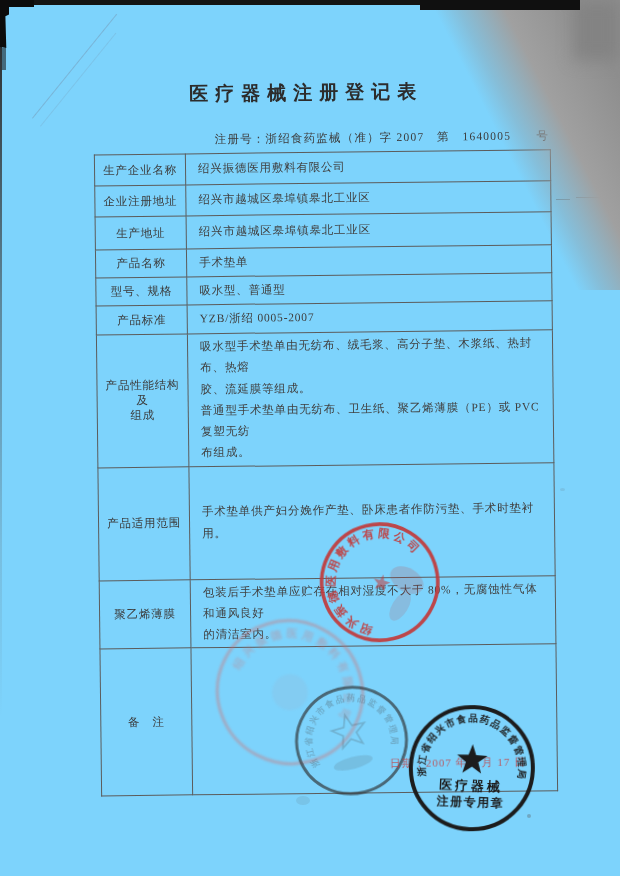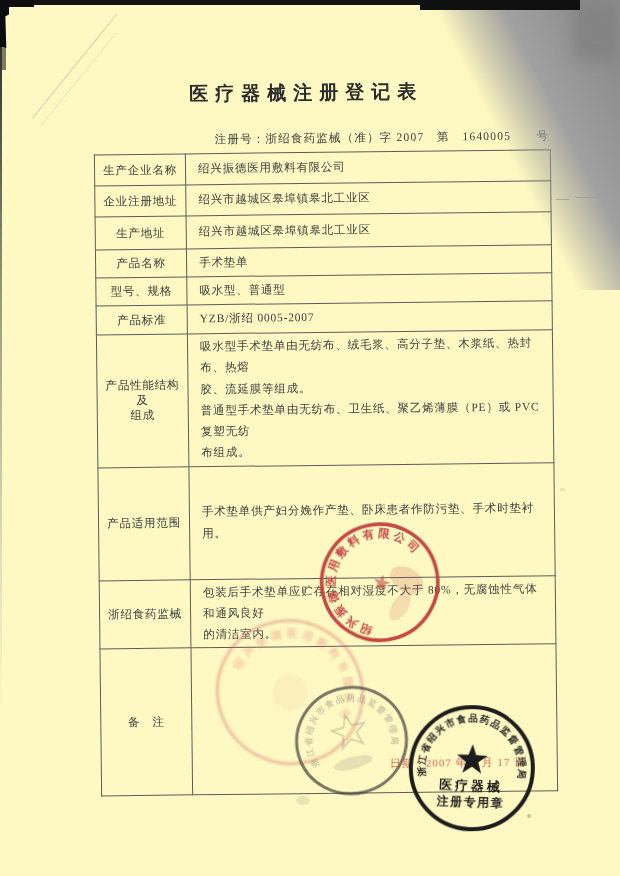--- a/index.html
+++ b/index.html
@@ -1,18 +1,18 @@
 <!DOCTYPE html>
 <html><head>
 <meta charset="utf-8">
 <style>
   html,body{margin:0;padding:0;background:#777;}
   .page{
     position:relative; width:620px; height:876px; overflow:hidden;
-    background:#fef9c3;
+    background:#7dd3fc;
     font-family:"Liberation Serif","DejaVu Serif",serif;
     color:#3a3a3a;
   }
   
   .top-strip{position:absolute;left:0;top:0;width:578px;height:5px;background:#141414;z-index:30;}
   .top-strip2{position:absolute;left:420px;top:0;width:160px;height:10px;background:#101010;z-index:30;filter:blur(.6px);}
   .corner-marks{position:absolute;left:0;top:0;width:40px;height:72px;z-index:31;}
   .corner-marks .m1{position:absolute;left:0;top:0;width:9px;height:48px;background:#0c0c0c;clip-path:polygon(0 0,100% 0,100% 30%,60% 34%,70% 100%,0 98%);}
   .corner-marks .m2{position:absolute;left:8px;top:0;width:26px;height:7px;background:#0c0c0c;}
   .corner-marks .m3{position:absolute;left:2px;top:48px;width:4px;height:22px;background:rgba(20,20,20,.55);filter:blur(.5px);}
@@ -111,21 +111,21 @@
         <td class="val">吸水型手术垫单由无纺布、绒毛浆、高分子垫、木浆纸、热封布、热熔
 胶、流延膜等组成。
 普通型手术垫单由无纺布、卫生纸、聚乙烯薄膜（PE）或 PVC 复塑无纺
 布组成。</td>
           </tr>
       <tr class="r8">
         <td class="lbl">产品适用范围</td>
         <td class="val">手术垫单供产妇分娩作产垫、卧床患者作防污垫、手术时垫衬用。</td>
           </tr>
       <tr class="r9">
-        <td class="lbl">浙绍食药监械</td>
+        <td class="lbl">聚乙烯薄膜</td>
         <td class="val">包装后手术垫单应贮存在相对湿度不大于 80%，无腐蚀性气体和通风良好
 的清洁室内。</td>
           </tr>
       <tr class="r10">
         <td class="lbl">备　注</td>
         <td class="val"></td>
           </tr>
     </tbody>
       </table>
 

